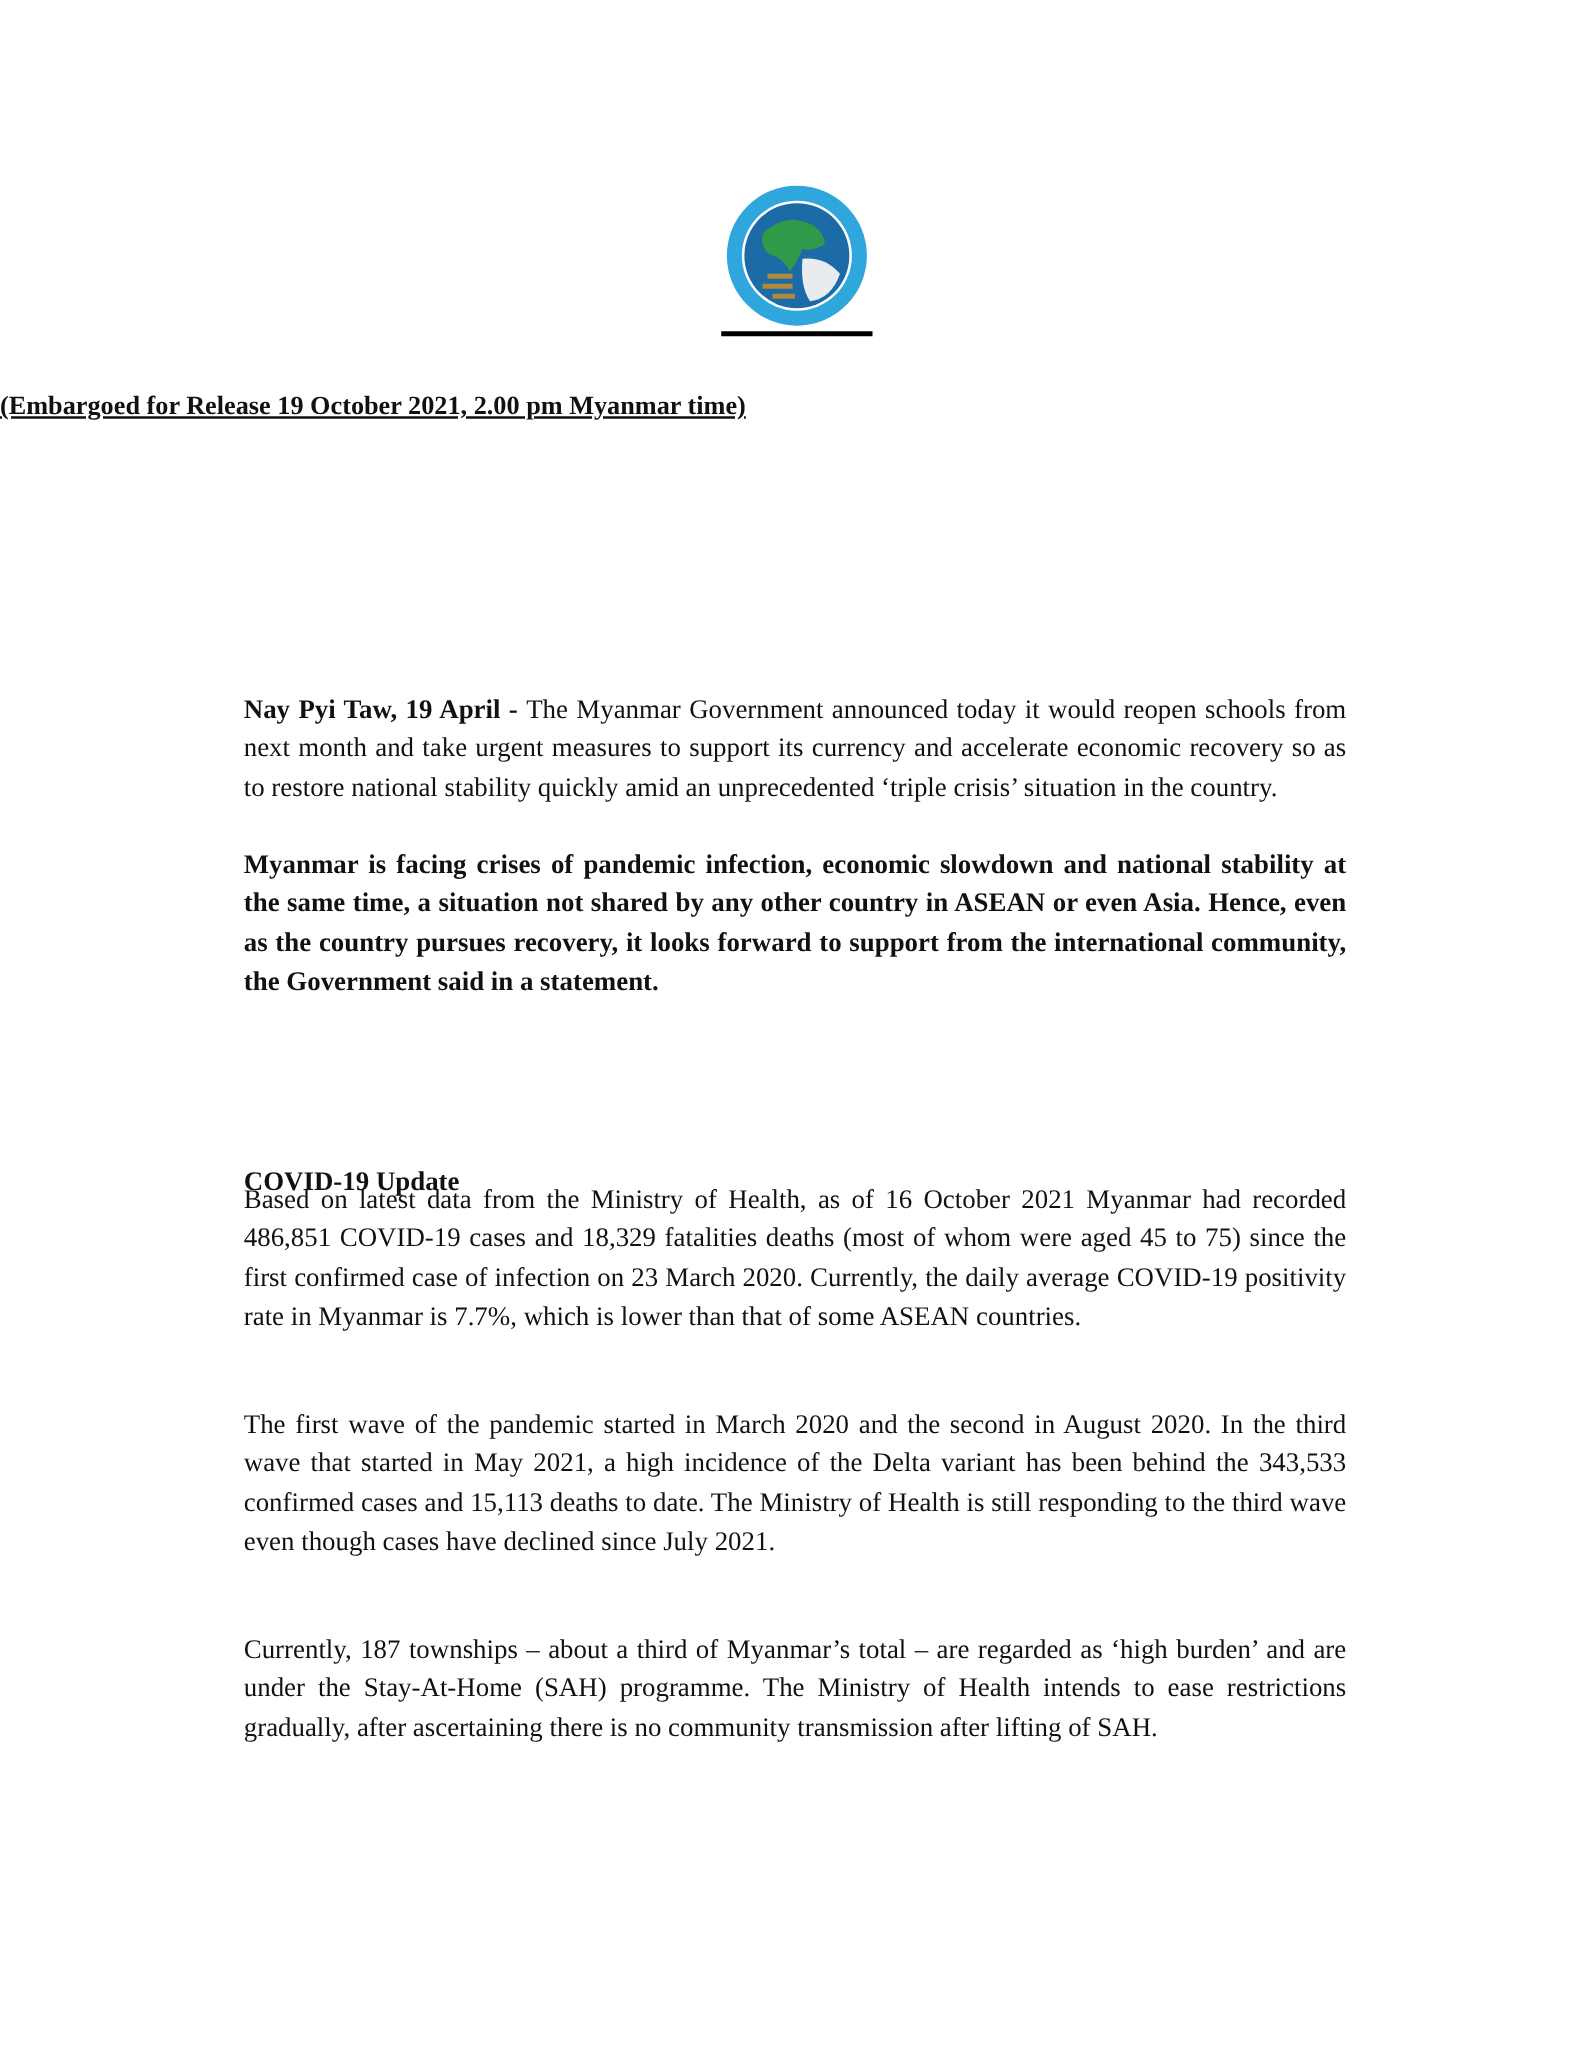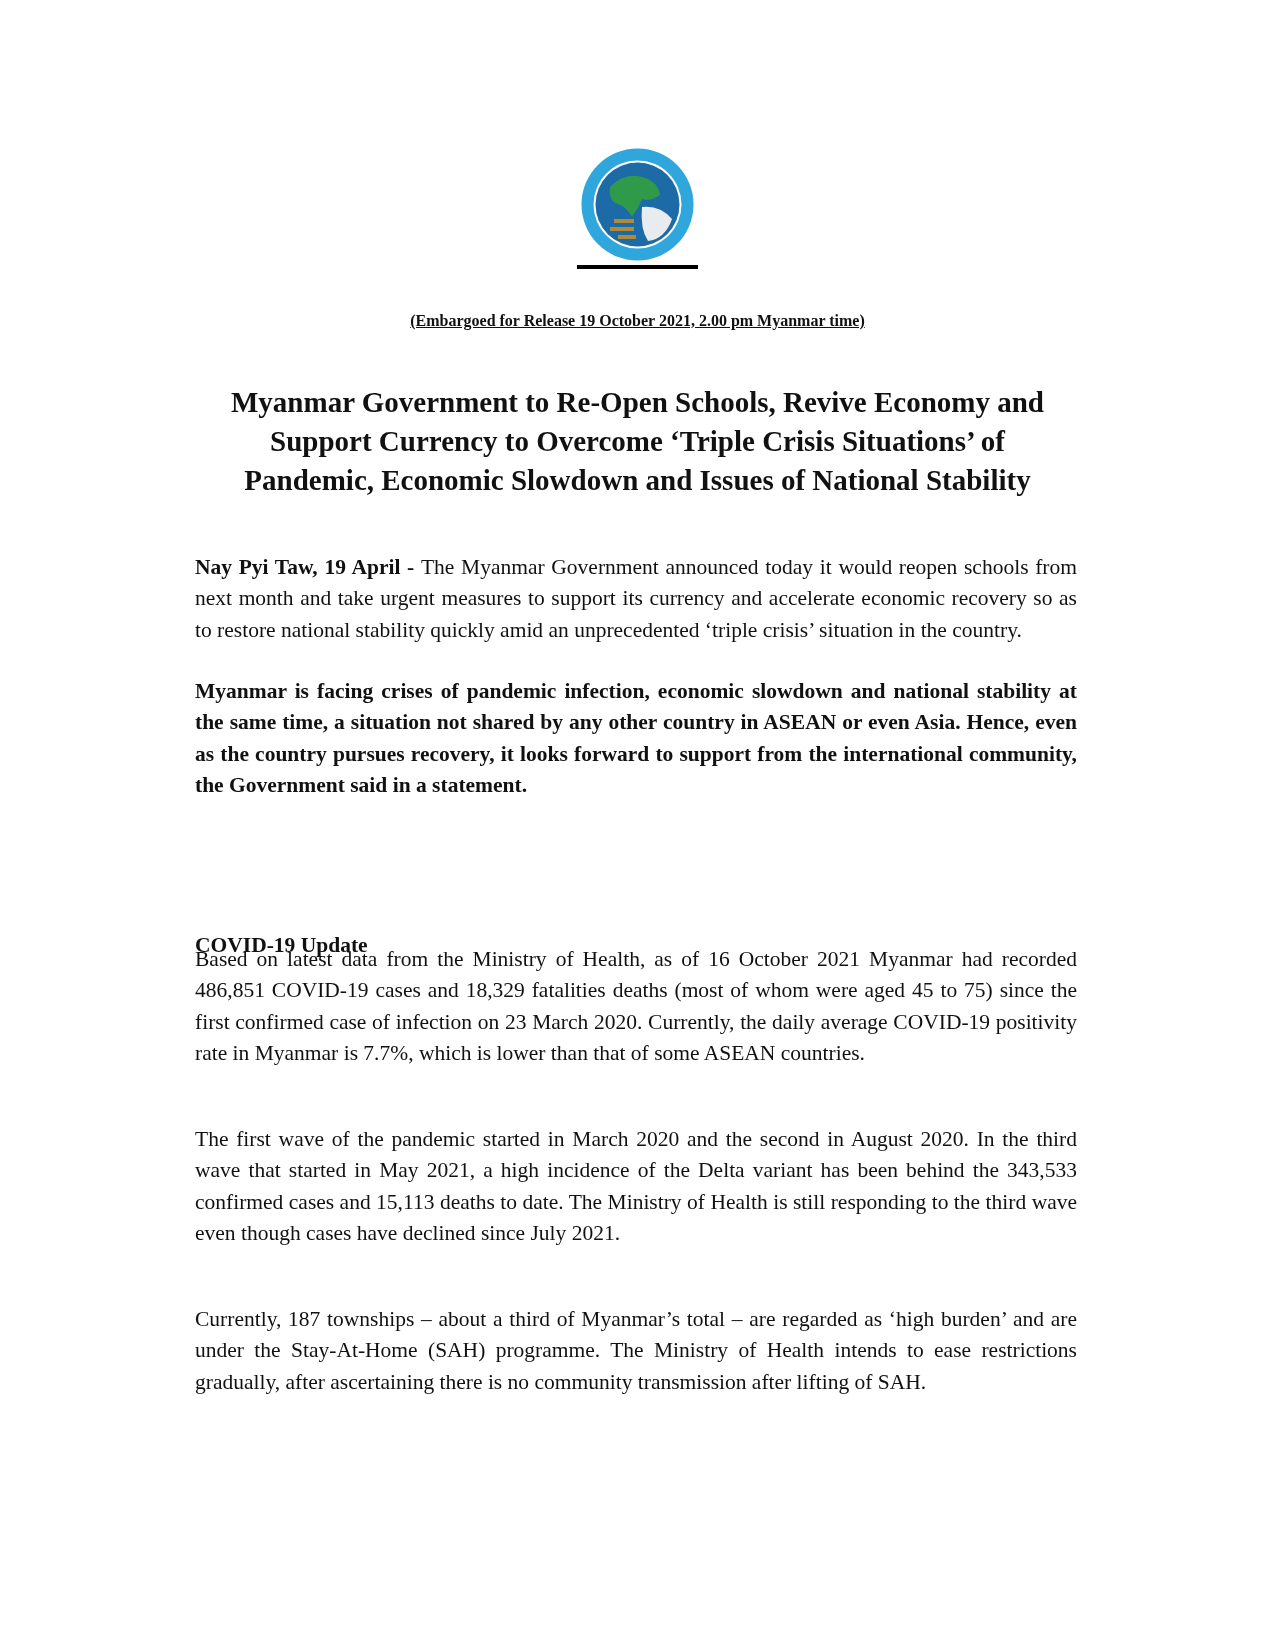--- a/index.html
+++ b/index.html
@@ -3,22 +3,22 @@
 <meta charset="utf-8">
 <style>
   html, body { margin: 0; padding: 0; background: #ffffff; }
   body { width: 1275px; height: 1650px; position: relative; overflow: hidden;
          font-family: "Liberation Serif", serif; color: #111; }
   .page { position: absolute; left: 0; top: 0; width: 1275px; height: 1650px; }
   .logo { position: absolute; left: 580px; top: 147px; width: 115px; height: 115px; }
   .logo-rule { position: absolute; left: 577px; top: 265px; width: 121px; height: 4px; background: #000; }
   .press { position: absolute; left: 0; width: 1275px; top: 268px; text-align: center;
            font-size: 34px; font-weight: normal; text-decoration: underline; letter-spacing: 0px; }
-  .embargo { position: absolute; left: 0; width: 1275px; top: 312px; text-align: center;
-             font-size: 16px; font-weight: bold; text-decoration: underline; }
+  .embargo { position: absolute; left: 0; width: 1275px; top: 312px; text-align: left;
+             font-size: 21px; font-weight: bold; text-decoration: underline; }
   .headline { position: absolute; left: 210px; width: 855px; top: 383px; text-align: center;
               font-size: 29px; font-weight: bold; line-height: 39px; margin: 0; }
   .para { position: absolute; left: 195px; width: 882px; font-size: 21.5px; line-height: 31.4px;
           text-align: justify; margin: 0; }
   .heading { position: absolute; left: 195px; font-size: 21.5px; font-weight: bold; margin: 0; }
   b { font-weight: bold; }
 </style>
 </head>
 <body>
 
@@ -33,21 +33,20 @@
       <path d="M62 60 Q80 58 92 72 Q85 92 68 94 Q60 82 62 60 Z" fill="#e8ecef"></path>
       <rect x="34" y="72" width="20" height="4" fill="#b08a3a"></rect>
       <rect x="30" y="80" width="24" height="4" fill="#b08a3a"></rect>
       <rect x="38" y="88" width="18" height="4" fill="#b08a3a"></rect>
     </svg>
   </div>
   <div class="logo-rule"></div>
 
   <div class="embargo">(Embargoed for Release 19 October 2021, 2.00 pm Myanmar time)</div>
 
-  <h1 class="headline">Myanmar Government to Re-Open Schools, Revive Economy and Support Currency to Overcome ‘Triple Crisis Situations’ of Pandemic, Economic Slowdown and Issues of National Stability</h1>
 
   <p class="para" style="top:552px;"><b>Nay Pyi Taw, 19 April</b><b> - </b><span>The Myanmar Government announced today it would reopen schools from next month and take urgent measures to support its currency and accelerate economic recovery so as to restore national stability quickly amid an unprecedented ‘triple crisis’ situation in the country.</span></p>
 
   <p class="para" style="top:676px;font-weight:bold;">Myanmar is facing crises of pandemic infection, economic slowdown and national stability at the same time, a situation not shared by any other country in ASEAN or even Asia. Hence, even as the country pursues recovery, it looks forward to support from the international community, the Government said in a statement.</p>
 
   <h2 class="heading" style="top:892px;margin-top:41px;">COVID-19 Update</h2>
 
   <p class="para" style="top:944px;">Based on latest data from the Ministry of Health, as of 16 October 2021 Myanmar had recorded 486,851 COVID-19 cases and 18,329 fatalities deaths (most of whom were aged 45 to 75) since the first confirmed case of infection on 23 March 2020. Currently, the daily average COVID-19 positivity rate in Myanmar is 7.7%, which is lower than that of some ASEAN countries.</p>
 
   <p class="para" style="top:1124px;">The first wave of the pandemic started in March 2020 and the second in August 2020. In the third wave that started in May 2021, a high incidence of the Delta variant has been behind the 343,533 confirmed cases and 15,113 deaths to date. The Ministry of Health is still responding to the third wave even though cases have declined since July 2021.</p>

